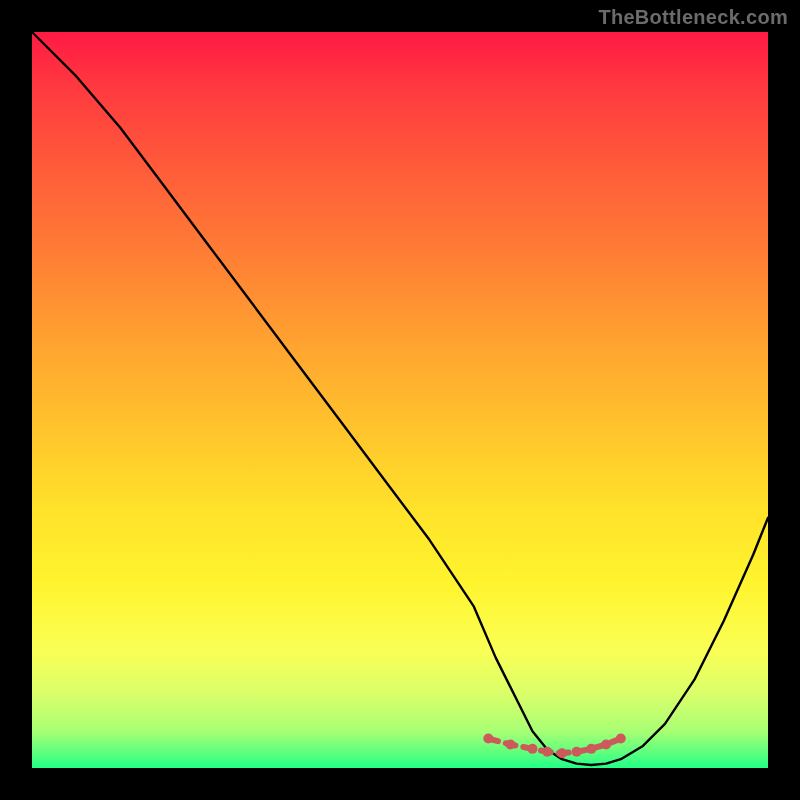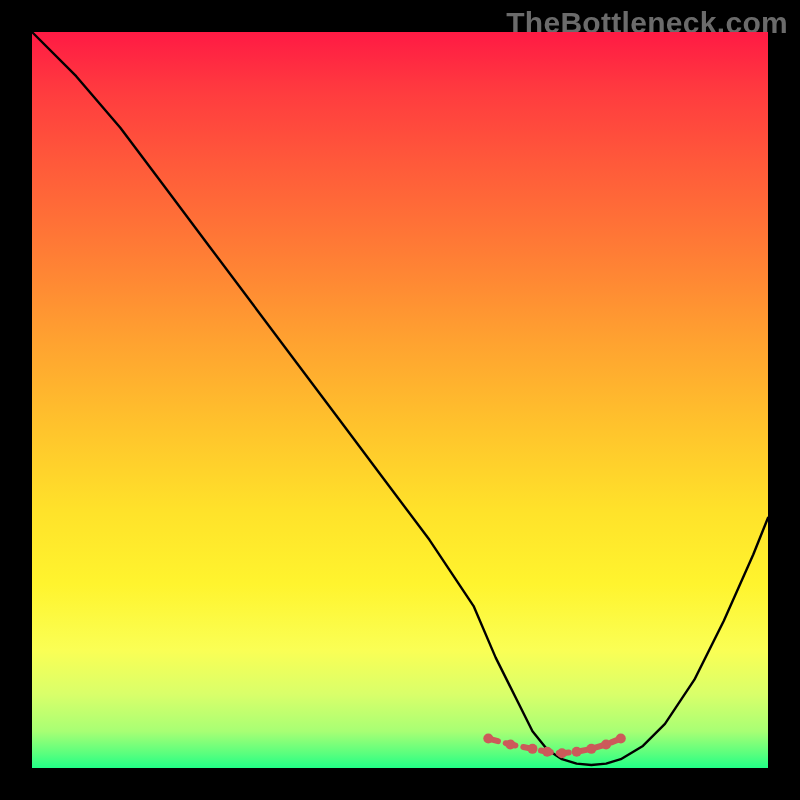--- a/index.html
+++ b/index.html
@@ -38,21 +38,21 @@
       #a8ff74 95%,
       #5bff7e 98%,
       #22ff86 100%
     );
   }
   .watermark {
     position: absolute;
     top: 6px;
     right: 12px;
     font-family: Arial, Helvetica, sans-serif;
-    font-size: 30px;
+    font-size: 20px;
     font-weight: 700;
     color: #6b6b6b;
     letter-spacing: 0.3px;
     text-align: right;
   }
   svg.curve {
     position: absolute;
     left: 0;
     top: 0;
     width: 736px;

